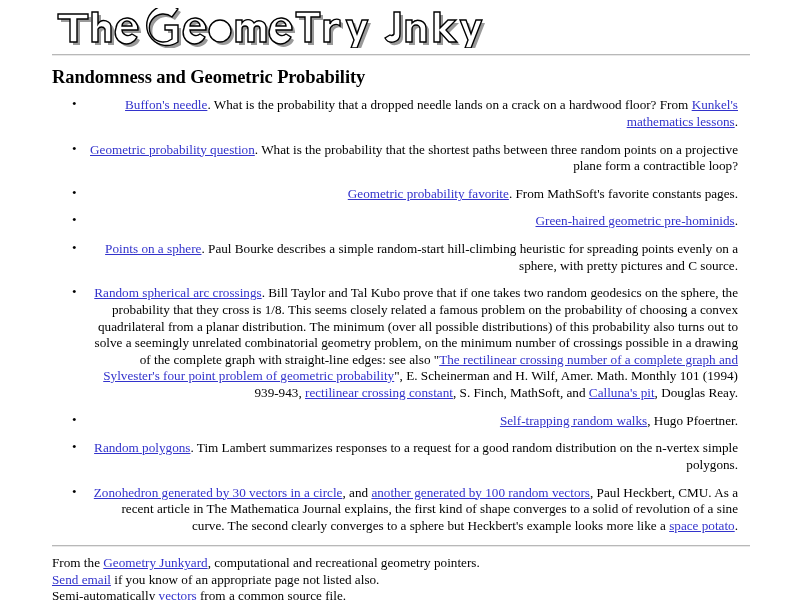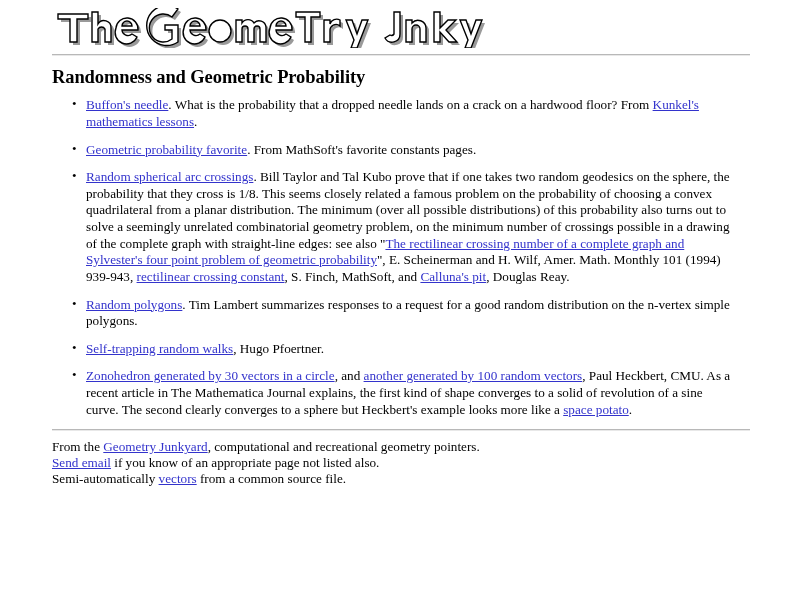--- a/index.html
+++ b/index.html
@@ -58,21 +58,21 @@
 
   ul.entry-list {
     margin: 0;
     padding: 0 0 0 36px;
     list-style: none;
   }
   ul.entry-list > li {
     position: relative;
     margin: 0 0 11px 0;
     padding: 0 14px 0 0;
-    text-align: left;
+    text-align: right;
   }
   ul.entry-list > li::before {
     content: "\2022";
     position: absolute;
     left: -14px;
     top: -1px;
     font-size: 13px;
     color: #000000;
   }
 
@@ -142,24 +142,27 @@
       </g>
     </svg>
   </div>
 
   <hr class="rule">
 
   <h1 class="page-title">Randomness and Geometric Probability</h1>
 
   <ul class="entry-list" id="entry-list">
       <li><a href="#">Buffon's needle</a><span>. What is the probability that a dropped needle lands on a crack on a hardwood floor? From </span><a href="#">Kunkel's mathematics lessons</a><span>.</span></li>
+      <li><a href="#">Geometric probability question</a><span>. What is the probability that the shortest paths between three random points on a projective plane form a contractible loop?</span></li>
       <li><a href="#">Geometric probability favorite</a><span>. From MathSoft's favorite constants pages.</span></li>
+      <li><a href="#">Green-haired geometric pre-hominids</a><span>.</span></li>
+      <li><a href="#">Points on a sphere</a><span>. Paul Bourke describes a simple random-start hill-climbing heuristic for spreading points evenly on a sphere, with pretty pictures and C source.</span></li>
       <li><a href="#">Random spherical arc crossings</a><span>. Bill Taylor and Tal Kubo prove that if one takes two random geodesics on the sphere, the probability that they cross is 1/8. This seems closely related a famous problem on the probability of choosing a convex quadrilateral from a planar distribution. The minimum (over all possible distributions) of this probability also turns out to solve a seemingly unrelated combinatorial geometry problem, on the minimum number of crossings possible in a drawing of the complete graph with straight-line edges: see also "</span><a href="#">The rectilinear crossing number of a complete graph and Sylvester's four point problem of geometric probability</a><span>", E. Scheinerman and H. Wilf, Amer. Math. Monthly 101 (1994) 939-943, </span><a href="#">rectilinear crossing constant</a><span>, S. Finch, MathSoft, and </span><a href="#">Calluna's pit</a><span>, Douglas Reay.</span></li>
+      <li><a href="#">Self-trapping random walks</a><span>, Hugo Pfoertner.</span></li>
       <li><a href="#">Random polygons</a><span>. Tim Lambert summarizes responses to a request for a good random distribution on the n-vertex simple polygons.</span></li>
-      <li><a href="#">Self-trapping random walks</a><span>, Hugo Pfoertner.</span></li>
       <li><a href="#">Zonohedron generated by 30 vectors in a circle</a><span>, and </span><a href="#">another generated by 100 random vectors</a><span>, Paul Heckbert, CMU. As a recent article in The Mathematica Journal explains, the first kind of shape converges to a solid of revolution of a sine curve. The second clearly converges to a sphere but Heckbert's example looks more like a </span><a href="#">space potato</a><span>.</span></li>
     </ul>
 
   <hr class="rule-footer">
 
   <div class="footer" id="page-footer">
       <div class="line"><span>From the </span><a href="#">Geometry Junkyard</a><span>, computational and recreational geometry pointers.</span></div>
       <div class="line"><a href="#">Send email</a><span> if you know of an appropriate page not listed also.</span></div>
       <div class="line"><span>Semi-automatically </span><a href="#">vectors</a><span> from a common source file.</span></div>
     </div>

